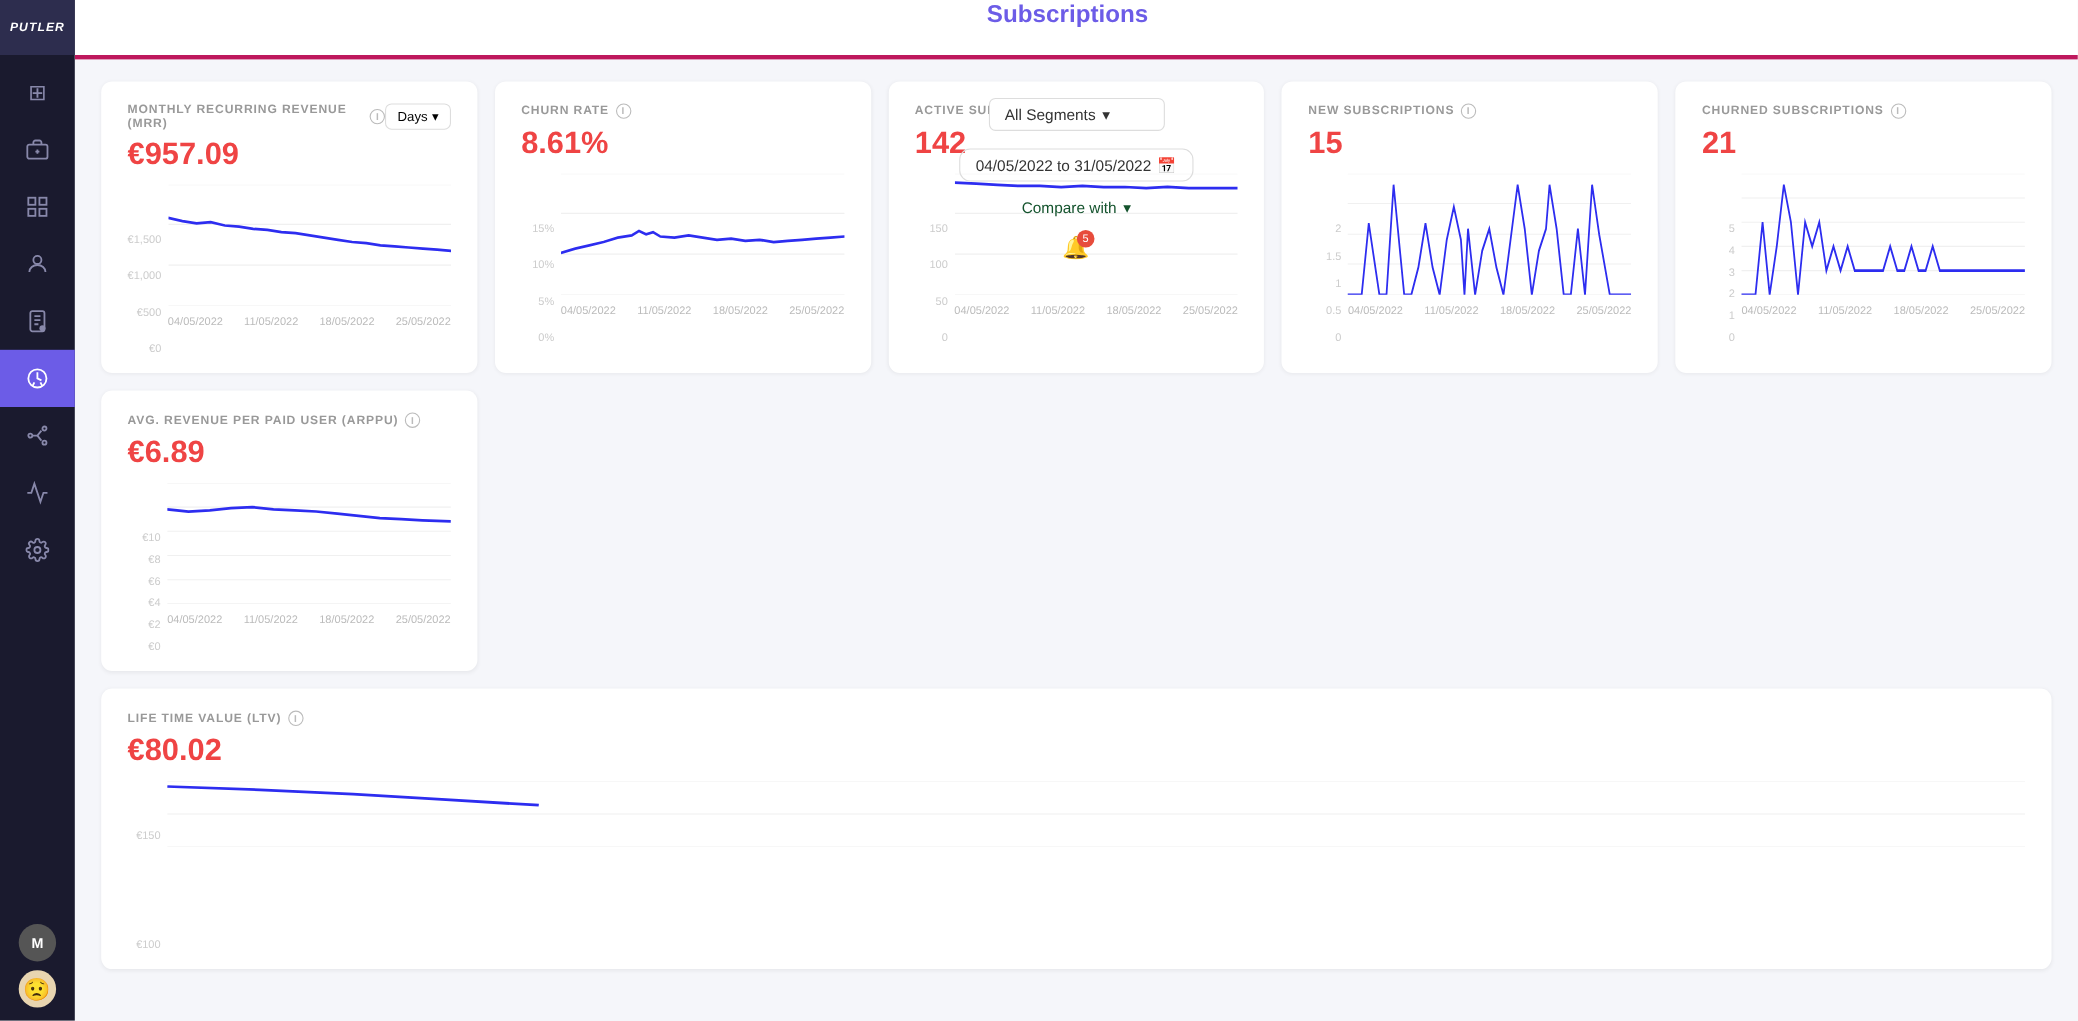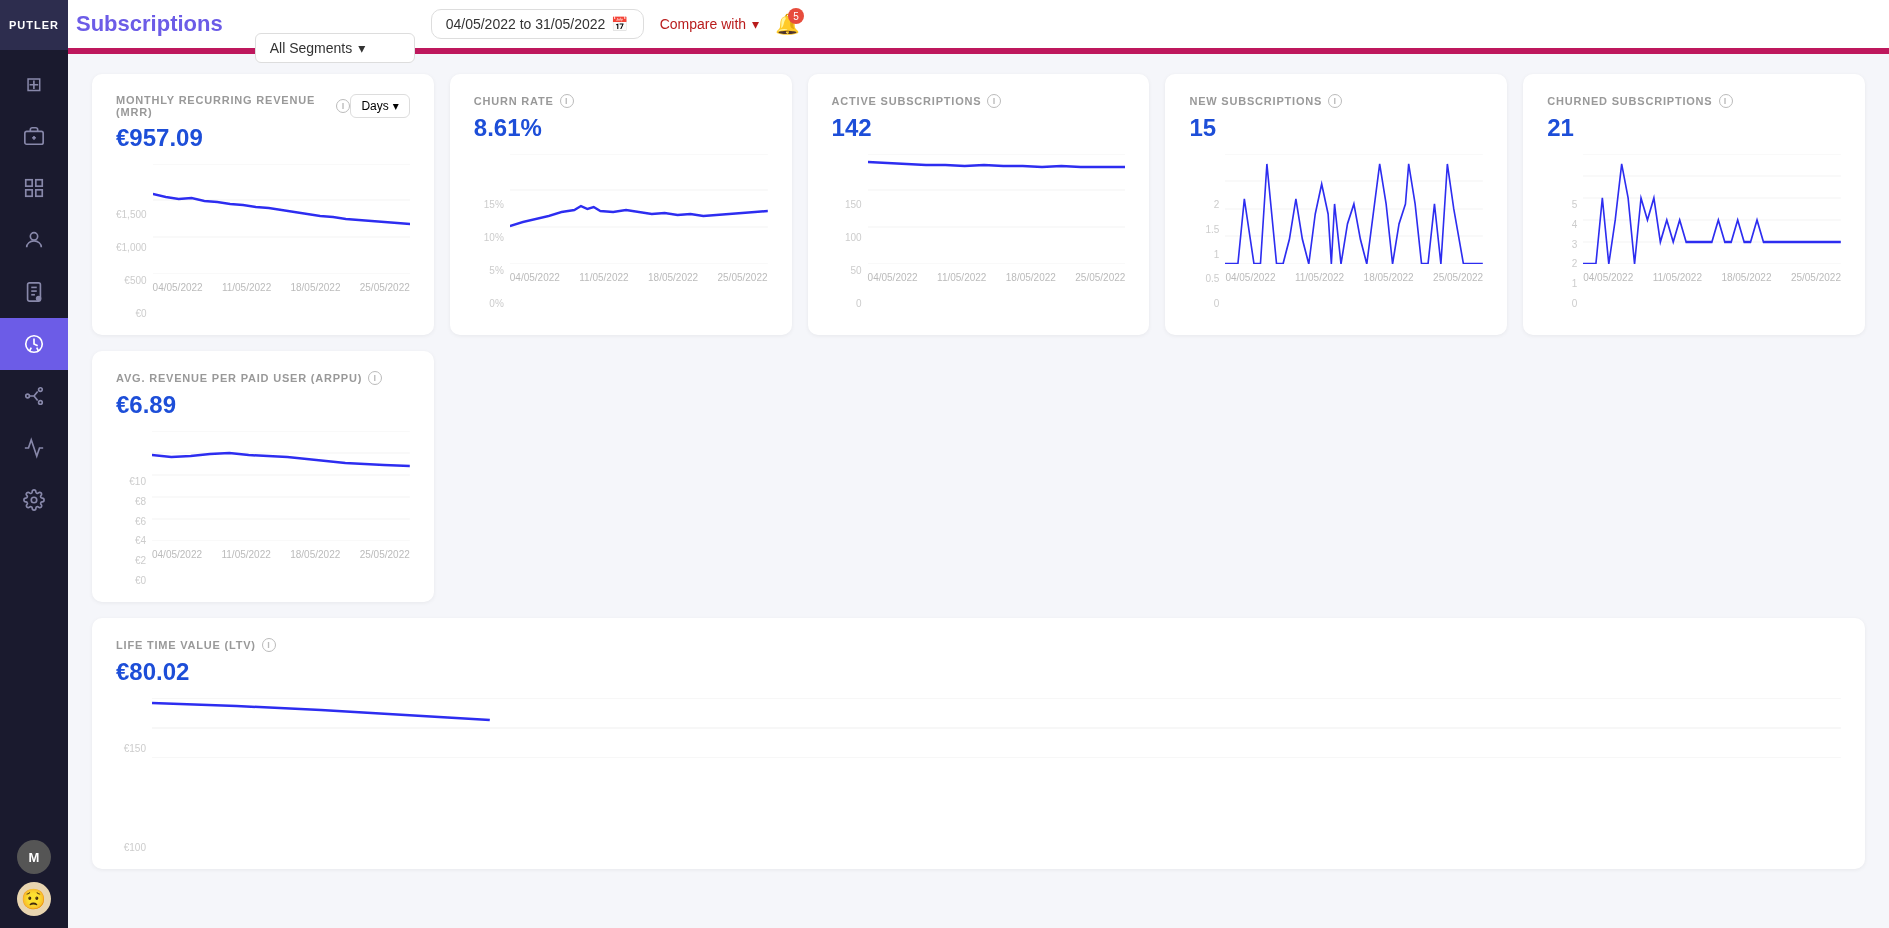--- a/index.html
+++ b/index.html
@@ -21,20 +21,21 @@
       height: 50px;
       background: #2d2d4e;
       display: flex;
       align-items: center;
       justify-content: center;
       color: #fff;
       font-size: 11px;
       font-weight: 700;
       letter-spacing: 1px;
       flex-shrink: 0;
+      font-style: italic;
     }
     .sidebar-nav {
       display: flex;
       flex-direction: column;
       align-items: center;
       width: 100%;
       flex: 1;
       padding-top: 8px;
     }
     .sidebar-item {
@@ -89,25 +90,26 @@
       flex-direction: column;
       overflow: hidden;
     }
 
     
     .topbar {
       background: #fff;
       height: 54px;
       display: flex;
       align-items: center;
-      padding: 0 8px;
+      padding: 0 36px;
       gap: 16px;
-      border-bottom: 6px solid #be185d;
+      border-bottom: 4px solid #be185d;
       flex-shrink: 0;
       z-index: 10;
+      flex-direction: column;
     }
     .topbar-title {
       font-size: 22px;
       font-weight: 700;
       color: #6c5ce7;
       margin-right: 16px;
       white-space: nowrap;
     }
     .segment-select {
       display: flex;
@@ -144,21 +146,21 @@
       font-size: 14px;
       color: #333;
       cursor: pointer;
       white-space: nowrap;
     }
     .compare-btn {
       display: flex;
       align-items: center;
       gap: 6px;
       font-size: 14px;
-      color: #b91c1c;
+      color: #14532d;
       cursor: pointer;
       white-space: nowrap;
     }
     .notification-badge {
       position: relative;
       cursor: pointer;
     }
     .notification-badge .badge {
       position: absolute;
       top: -4px;
@@ -215,23 +217,23 @@
       border: 1px solid #bbb;
       display: inline-flex;
       align-items: center;
       justify-content: center;
       font-size: 9px;
       color: #bbb;
       cursor: pointer;
       flex-shrink: 0;
     }
     .metric-value {
-      font-size: 24px;
+      font-size: 28px;
       font-weight: 700;
-      color: #1d4ed8;
+      color: #ef4444;
       margin-bottom: 12px;
     }
     .chart-labels {
       display: flex;
       justify-content: space-between;
       font-size: 10px;
       color: #bbb;
       margin-top: 4px;
     }
 

